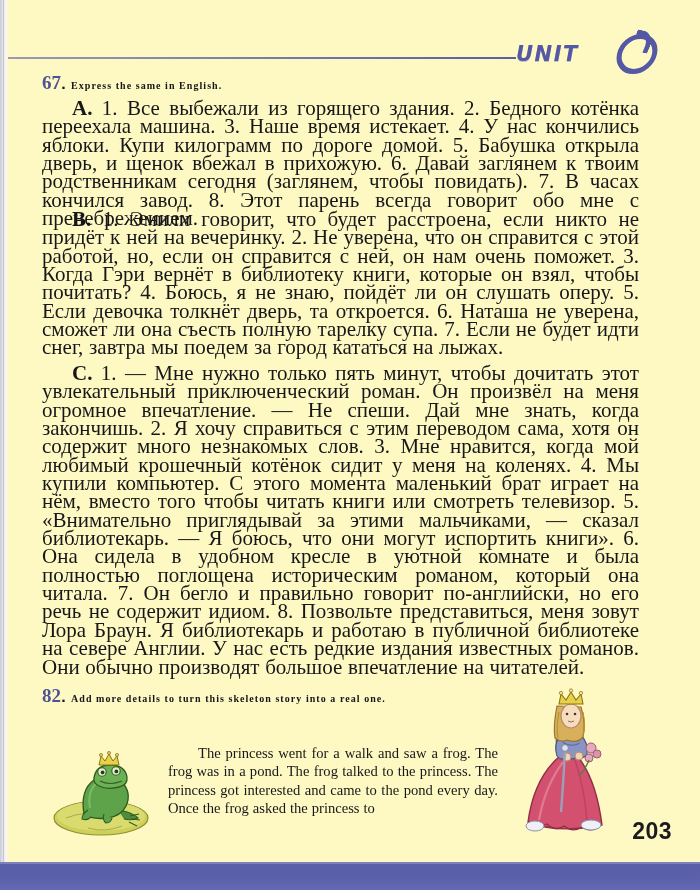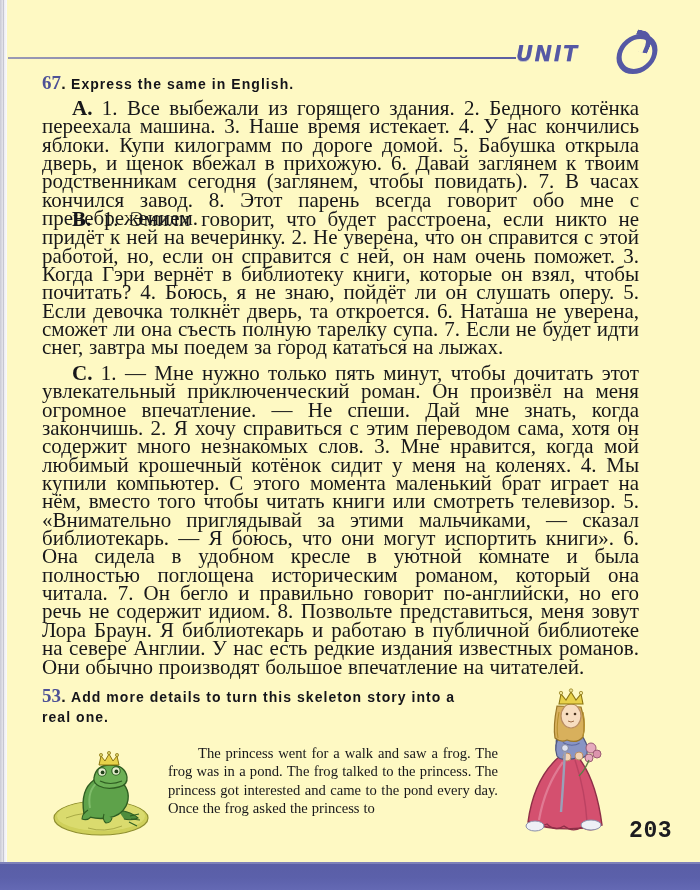--- a/index.html
+++ b/index.html
@@ -104,23 +104,23 @@
     letter-spacing: 0px;
     text-align: center;
   }
   .ex-dot {
     font-family: "DejaVu Sans", sans-serif;
     font-weight: bold;
     font-size: 13px;
     color: #1a1a1a;
   }
   .ex-title {
-    font-family: Liberation Sans, sans-serif;
-    font-weight: bold;
-    font-size: 14px;
+    font-family: Liberation Serif, serif;
+    font-weight: bold;
+    font-size: 10px;
     letter-spacing: 1.05px;
     color: #14141a;
   }
 
   #heading-67 { left: 42px; top: 72px; }
   #heading-68 { left: 42px; top: 686px; width: 430px; line-height: 19px; }
 
   
   .para {
     position: absolute;
@@ -172,21 +172,21 @@
     top: 688px;
     width: 130px;
     height: 152px;
   }
 
   
   .page-number {
     position: absolute;
     right: 28px;
     top: 818px;
-    font-family: Liberation Mono, monospace;
+    font-family: Liberation Sans, sans-serif;
     font-weight: bold;
     font-size: 23px;
     color: #1c1c20;
     letter-spacing: .5px;
   }
   .footer-band {
     position: absolute;
     left: 0;
     bottom: 0;
     width: 700px;
@@ -223,21 +223,21 @@
     <span class="ex-title">Express the same in English.</span>
   </div>
 
   <div class="para" id="para-a"><b>A.</b> <span>1. Все выбежали из горящего здания. 2. Бедного котёнка переехала машина. 3. Наше время истекает. 4. У нас кончились яблоки. Купи килограмм по дороге домой. 5. Бабушка открыла дверь, и щенок вбежал в прихожую. 6. Давай заглянем к твоим родственникам сегодня (заглянем, чтобы повидать). 7. В часах кончился завод. 8. Этот парень всегда говорит обо мне с пренебрежением.</span></div>
 
   <div class="para" id="para-b"><b>B.</b> <span>1. Эмили говорит, что будет расстроена, если никто не придёт к ней на вечеринку. 2. Не уверена, что он справится с этой работой, но, если он справится с ней, он нам очень поможет. 3. Когда Гэри вернёт в библиотеку книги, которые он взял, чтобы почитать? 4. Боюсь, я не знаю, пойдёт ли он слушать оперу. 5. Если девочка толкнёт дверь, та откроется. 6. Наташа не уверена, сможет ли она съесть полную тарелку супа. 7. Если не будет идти снег, завтра мы поедем за город кататься на лыжах.</span></div>
 
   <div class="para" id="para-c"><b>C.</b> <span>1. — Мне нужно только пять минут, чтобы дочитать этот увлекательный приключенческий роман. Он произвёл на меня огромное впечатление. — Не спеши. Дай мне знать, когда закончишь. 2. Я хочу справиться с этим переводом сама, хотя он содержит много незнакомых слов. 3. Мне нравится, когда мой любимый крошечный котёнок сидит у меня на коленях. 4. Мы купили компьютер. С этого момента маленький брат играет на нём, вместо того чтобы читать книги или смотреть телевизор. 5. «Внимательно приглядывай за этими мальчиками, — сказал библиотекарь. — Я боюсь, что они могут испортить книги». 6. Она сидела в удобном кресле в уютной комнате и была полностью поглощена историческим романом, который она читала. 7. Он бегло и правильно говорит по-английски, но его речь не содержит идиом. 8. Позвольте представиться, меня зовут Лора Браун. Я библиотекарь и работаю в публичной библиотеке на севере Англии. У нас есть редкие издания известных романов. Они обычно производят большое впечатление на читателей.</span></div>
 
   <div class="ex-heading" id="heading-68">
-    <span class="ex-num">53</span><span class="ex-dot">.</span>
+    <span class="ex-num">82</span><span class="ex-dot">.</span>
     <span class="ex-title">Add more details to turn this skeleton story into a real one.</span>
   </div>
 
   <div class="frog-wrap">
     <svg viewBox="0 0 112 92" width="112" height="92">
 
       <ellipse cx="57" cy="70" rx="47" ry="17" fill="#cfd05a" stroke="#8f8f2f" stroke-width="1.2"></ellipse>
       <ellipse cx="57" cy="68" rx="44" ry="15" fill="#dcdd72" opacity=".85"></ellipse>
       <path d="M22 70 q18 -7 36 -4" stroke="#a9aa45" stroke-width="1" fill="none"></path>
       <path d="M44 80 q16 5 34 -2" stroke="#a9aa45" stroke-width="1" fill="none"></path>

